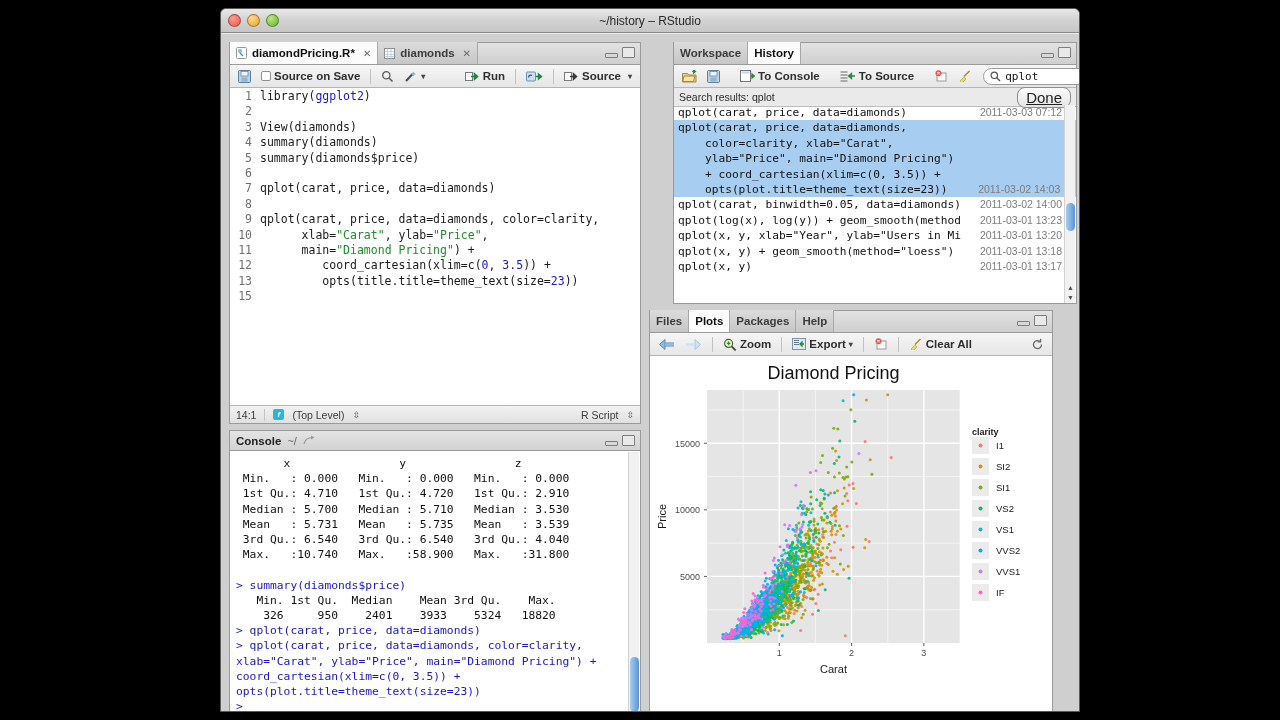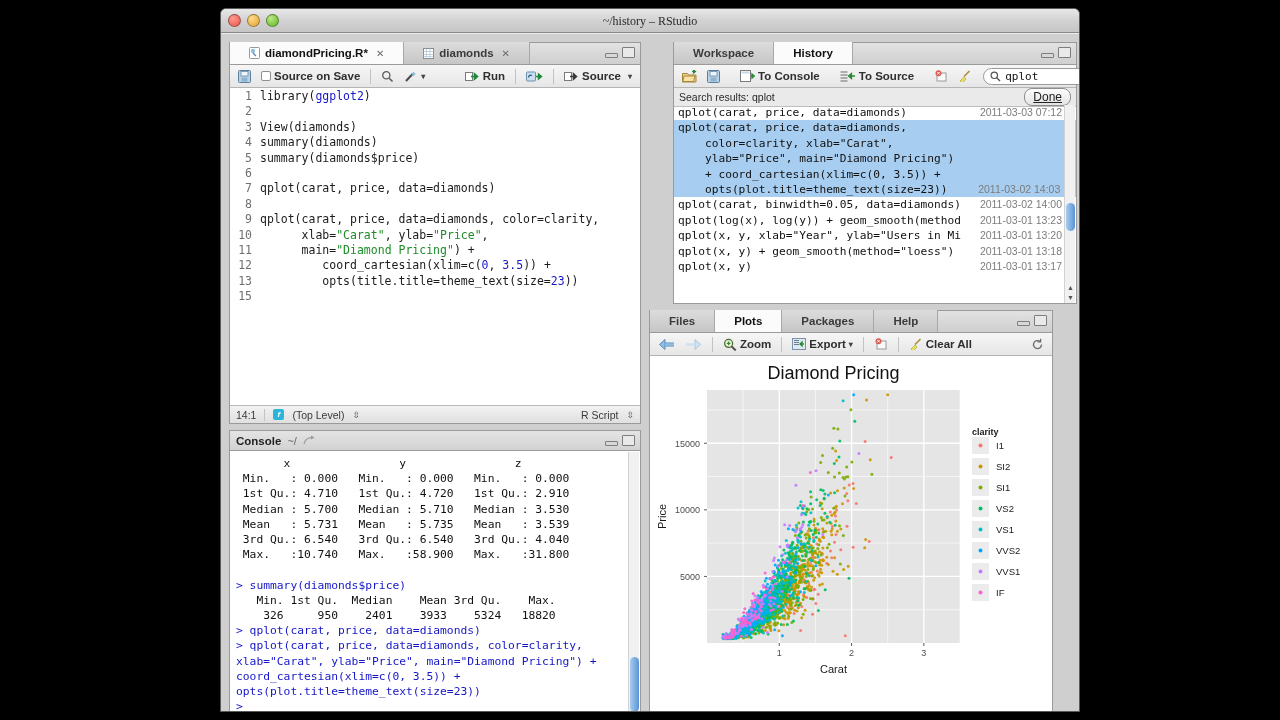--- a/index.html
+++ b/index.html
@@ -12,39 +12,39 @@
     background:#ededed; border:1px solid #5a5a5a; border-radius:6px 6px 0 0;
     box-shadow:0 2px 10px rgba(0,0,0,.6); overflow:hidden;
   }
   #titlebar {
     height:24px; position:relative;
     background:linear-gradient(to bottom,#e8e8e8 0%,#d2d2d2 50%,#c6c6c6 100%);
     border-bottom:1px solid #888; border-radius:5px 5px 0 0;
   }
   #titlebar .title {
     text-align:center; font-size:12px; color:#2a2a2a; line-height:24px;
-    font-family:Liberation Serif, serif;
+    font-family:Liberation Sans, sans-serif;
   }
   .lights { position:absolute; left:7px; top:5px; display:flex; gap:6px; }
   .light { width:13px; height:13px; border-radius:50%; border:1px solid rgba(0,0,0,.35); }
   .l-close { background:radial-gradient(circle at 35% 30%,#ff9a90,#e8554a); }
   .l-min   { background:radial-gradient(circle at 35% 30%,#ffd98a,#e0a32e); }
   .l-max   { background:radial-gradient(circle at 35% 30%,#bce87f,#5eb52b); }
 
   #workarea { position:absolute; top:25px; left:0; right:0; bottom:0; background:#cfcfcf; }
 
   .pane { position:absolute; background:#fff; border:1px solid #9a9a9a; }
 
   
   .tabbar {
     height:22px; background:linear-gradient(to bottom,#e2e2e2,#cfcfcf);
     border-bottom:1px solid #9a9a9a; position:relative; display:flex; align-items:flex-end;
   }
   .tab {
-    height:22px; line-height:21px; padding:0 19px; font-size:11.5px; color:#3b3b3b;
+    height:22px; line-height:21px; padding:0 6px; font-size:11.5px; color:#3b3b3b;
     border-right:1px solid #a8a8a8; display:flex; align-items:center; gap:5px;
     background:linear-gradient(to bottom,#dcdcdc,#c6c6c6); font-weight:bold;
   }
   .tab.active { background:#fbfbfb; color:#111; }
   .tab .x { font-size:10px; color:#6b6b6b; font-weight:normal; margin-left:3px; }
   .winbtns { position:absolute; right:5px; top:4px; display:flex; gap:4px; }
   .winbtn { width:13px; height:11px; border:1px solid #7d7d7d; background:#e9e9e9; border-radius:1px; }
   .winbtn.minv { height:5px; margin-top:6px; background:#d8d8d8; }
 
   
@@ -96,21 +96,21 @@
   }
   .c-in { color:#1616c8; }
 
   
   #hist-pane { left:452px; top:8px; width:404px; height:262px; }
   #hist-searchbar {
     height:19px; background:#eaeaea; border-bottom:1px solid #bdbdbd;
     display:flex; align-items:center; padding:0 5px; font-size:10.5px; color:#2b2b2b;
   }
   .done-btn {
-    margin-left:auto; font-size:12px; padding:1px 8px; border:1px solid #8d8d8d;
+    margin-left:auto; font-size:15px; padding:1px 8px; border:1px solid #8d8d8d;
     border-radius:8px; background:linear-gradient(to bottom,#fdfdfd,#e4e4e4); color:#222;text-decoration:underline;
   }
   .searchbox {
     display:flex; align-items:center; gap:4px; background:#fff; border:1px solid #9b9b9b;
     border-radius:9px; height:17px; padding:0 6px; width:118px; font-size:11px;
   }
   .searchbox input { border:none; outline:none; font-size:11px; width:78px;
                      font-family:"DejaVu Sans Mono", monospace; color:#111; background:transparent; }
   .circx { width:11px; height:11px; border-radius:50%; background:#c3c3c3; color:#fff;
            font-size:8px; display:flex; align-items:center; justify-content:center; }

